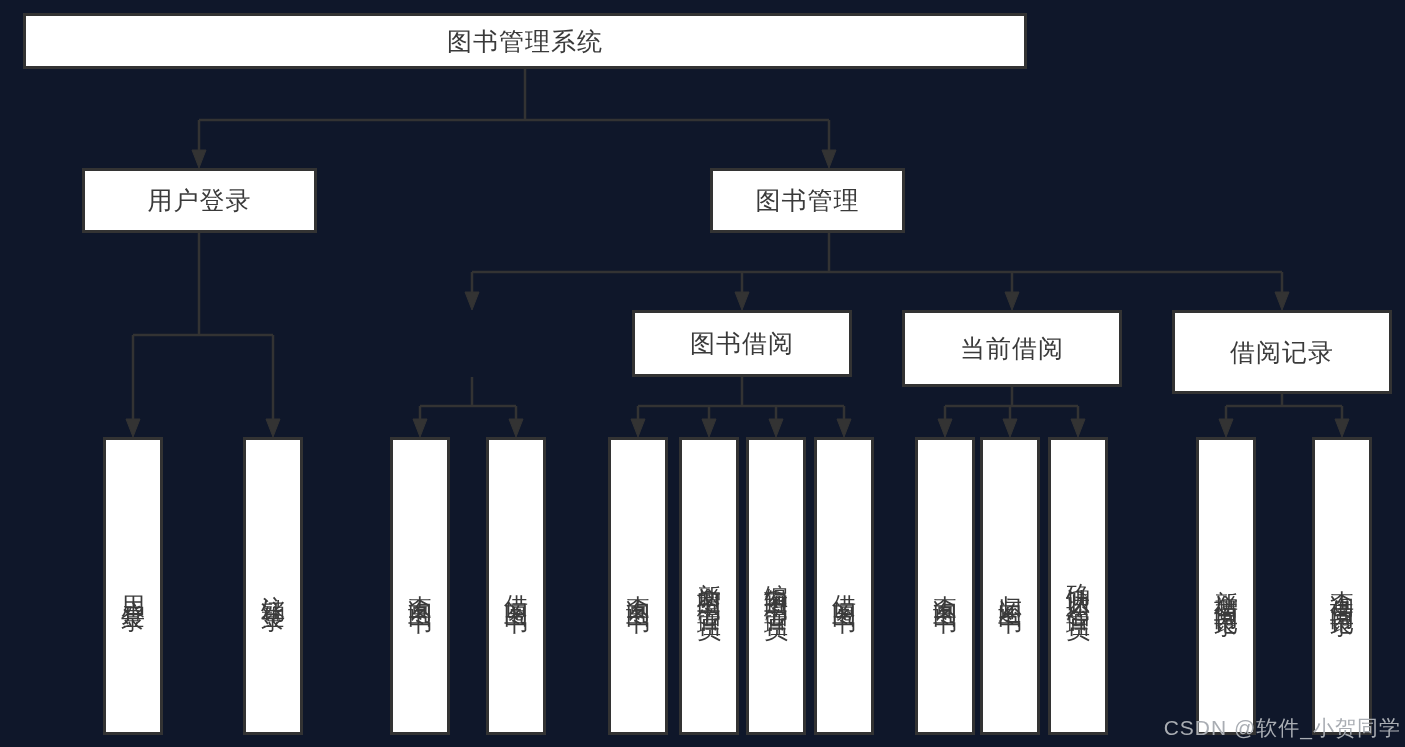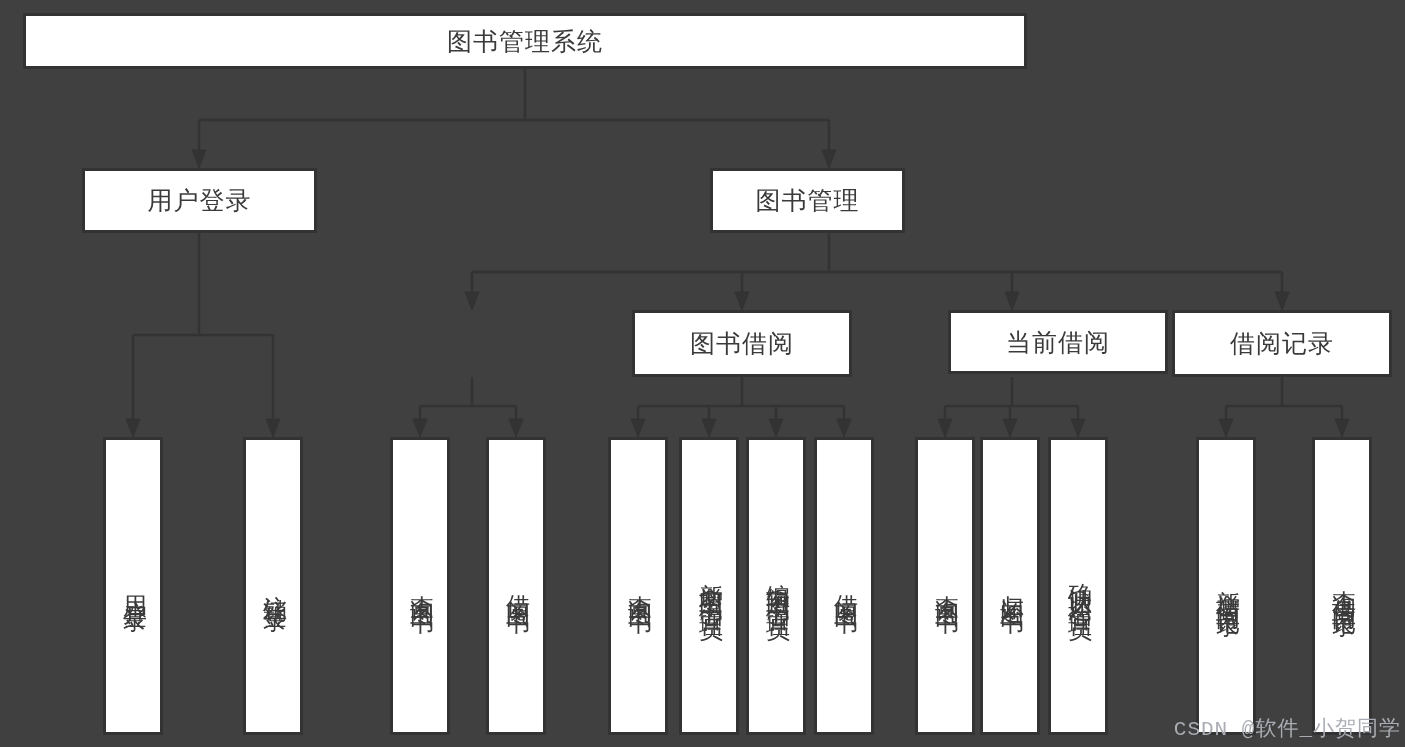--- a/index.html
+++ b/index.html
@@ -1,20 +1,20 @@
 <!DOCTYPE html>
 <html><head>
 <meta charset="utf-8">
 <style>
   html,body{margin:0;padding:0;background:#ffffff;}
   .canvas{
     position:relative;
     width:1405px;height:747px;
-    background:#404040;
-    font-family:Liberation Mono, monospace;
+    background:#0f172a;
+    font-family:Liberation Sans, sans-serif;
     overflow:hidden;
   }
   .wires{position:absolute;left:0;top:0;z-index:1;}
   .wires line{stroke:#333333;stroke-width:2.5;}
   .wires polygon{fill:#333333;stroke:#333333;}
   .node{
     position:absolute;
     box-sizing:border-box;
     background:#ffffff;
     border:3px solid #333333;
@@ -122,22 +122,22 @@
         <polygon points="1335,419 1349,419 1342,437"></polygon>
     </g>
   </svg>
 
   <div class="node h" style="left:23px;top:13px;width:1004px;height:56px;">图书管理系统</div>
 
   <div class="node h" style="left:82px;top:168px;width:235px;height:65px;">用户登录</div>
   <div class="node h" style="left:710px;top:168px;width:195px;height:65px;">图书管理</div>
 
   <div class="node h" style="left:632px;top:310px;width:220px;height:67px;">图书借阅</div>
-  <div class="node h" style="left:948px;top:310px;width:220px;height:64px;">当前借阅</div>
-  <div class="node h" style="left:1172px;top:310px;width:220px;height:67px;">借阅记录</div>
+  <div class="node h" style="left:902px;top:310px;width:220px;height:77px;">当前借阅</div>
+  <div class="node h" style="left:1172px;top:310px;width:220px;height:84px;">借阅记录</div>
 
   <div class="node v" style="left:103px;top:437px;width:60px;height:298px;">用户登录</div>
   <div class="node v" style="left:243px;top:437px;width:60px;height:298px;">注销登录</div>
 
   <div class="node v" style="left:390px;top:437px;width:60px;height:298px;">查询图书</div>
   <div class="node v" style="left:486px;top:437px;width:60px;height:298px;">借阅图书</div>
 
   <div class="node v" style="left:608px;top:437px;width:60px;height:298px;">查询图书</div>
   <div class="node v" style="left:679px;top:437px;width:60px;height:298px;">新增图书（管理员）</div>
   <div class="node v" style="left:746px;top:437px;width:60px;height:298px;">编辑图书（管理员）</div>

